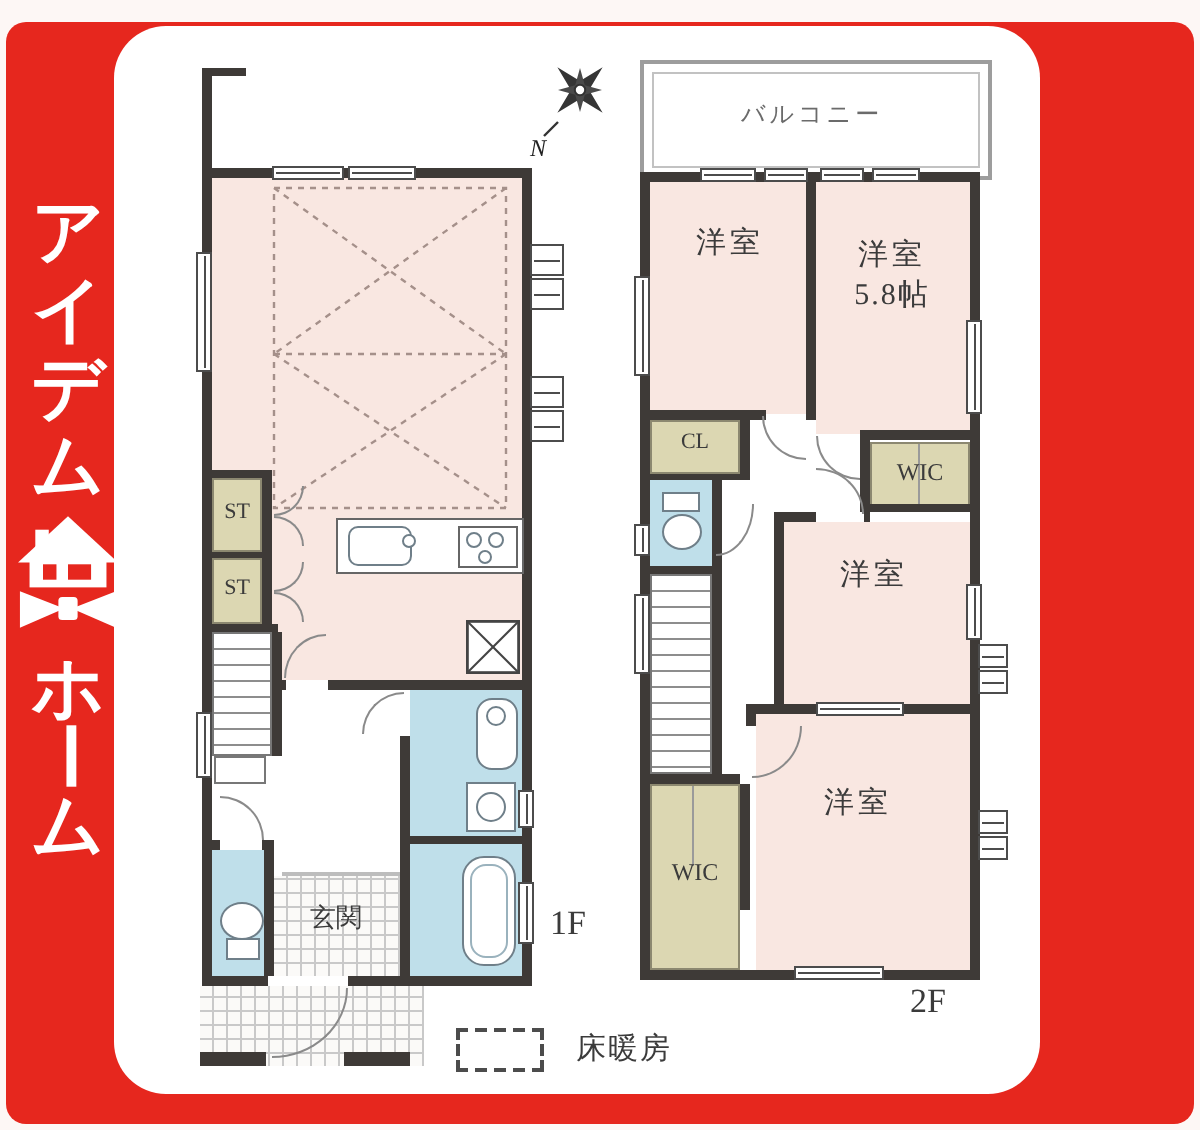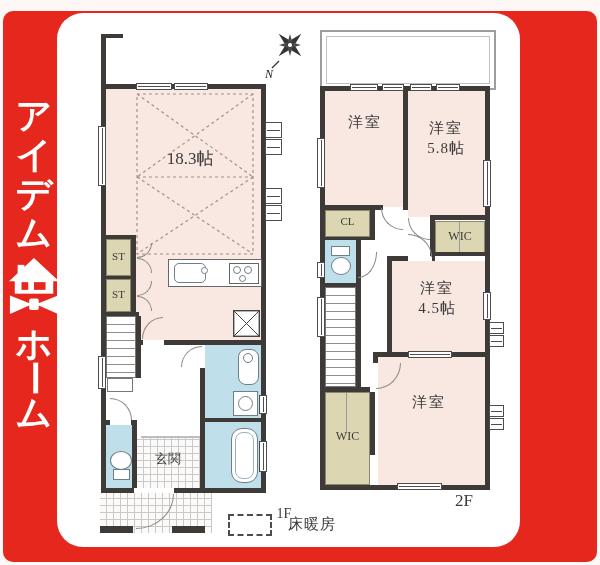--- a/index.html
+++ b/index.html
@@ -158,28 +158,28 @@
   <div class="arc a-br" style="left:137px;top:243px;width:15px;height:15px"></div>
   <div class="arc a-tr" style="left:137px;top:258px;width:15px;height:15px"></div>
   <div class="arc a-br" style="left:137px;top:281px;width:15px;height:15px"></div>
   <div class="arc a-tr" style="left:137px;top:296px;width:15px;height:15px"></div>
   <div class="arc a-tl" style="left:142px;top:317px;width:21px;height:22px"></div>
   <div class="arc a-tl" style="left:181px;top:346px;width:21px;height:21px"></div>
   <div class="arc a-tr" style="left:110px;top:398px;width:22px;height:22px"></div>
   <div class="arc a-br" style="left:136px;top:494px;width:38px;height:35px"></div>
 
   <div class="lbl" style="left:150px;top:148px;width:80px;font-size:17px;line-height:22px">
-    <div>18.3帖</div>
   </div>
   <div class="lbl tag" style="left:106px;top:250px;width:25px">ST</div>
   <div class="lbl tag" style="left:106px;top:288px;width:25px">ST</div>
   <div class="lbl" style="left:143px;top:450px;width:50px;font-size:13px">玄関</div>
-  <div class="lbl" style="left:268px;top:506px;width:32px;font-size:14px">1F</div>
+  <div class="lbl" style="left:268px;top:452px;width:32px;font-size:17px">1F</div>
 
   <div class="balcony" style="left:320px;top:30px;width:172px;height:56px"></div>
+  <div class="lbl" style="left:350px;top:49px;width:112px;font-size:12px;color:#6b6b6b;letter-spacing:2px">バルコニー</div>
 
   <div class="room pink" style="left:325px;top:91px;width:78px;height:116px"></div>
   <div class="room pink" style="left:408px;top:91px;width:77px;height:126px"></div>
   <div class="room pink" style="left:392px;top:261px;width:93px;height:91px"></div>
   <div class="room pink" style="left:378px;top:357px;width:107px;height:128px"></div>
   <div class="room beige" style="left:325px;top:210px;width:45px;height:27px"></div>
   <div class="room blue" style="left:325px;top:240px;width:31px;height:44px"></div>
   <div class="room beige" style="left:435px;top:221px;width:50px;height:33px"></div>
   <div class="room beige" style="left:325px;top:392px;width:45px;height:93px"></div>
   <div class="line" style="left:459px;top:222px;width:1px;height:31px"></div>
@@ -237,21 +237,20 @@
 
   <div class="lbl rm" style="left:329px;top:112px;width:72px">
     <div>洋室</div>
   </div>
   <div class="lbl rm" style="left:410px;top:118px;width:72px">
     <div>洋室</div>
     <div class="sz">5.8帖</div>
   </div>
   <div class="lbl rm" style="left:394px;top:278px;width:86px">
     <div>洋室</div>
-    <div class="sz">4.5帖</div>
   </div>
   <div class="lbl rm" style="left:384px;top:392px;width:90px">
     <div>洋室</div>
   </div>
   <div class="lbl tag" style="left:325px;top:215px;width:45px">CL</div>
   <div class="lbl" style="left:435px;top:229px;width:50px;font-size:12px">WIC</div>
   <div class="lbl" style="left:325px;top:429px;width:45px;font-size:12px">WIC</div>
   <div class="lbl" style="left:448px;top:491px;width:32px;font-size:17px">2F</div>
 
   <div class="abs" style="left:228px;top:514px;width:44px;height:22px;border:2px dashed #4c4c4c;box-sizing:border-box;background:#fff"></div>

